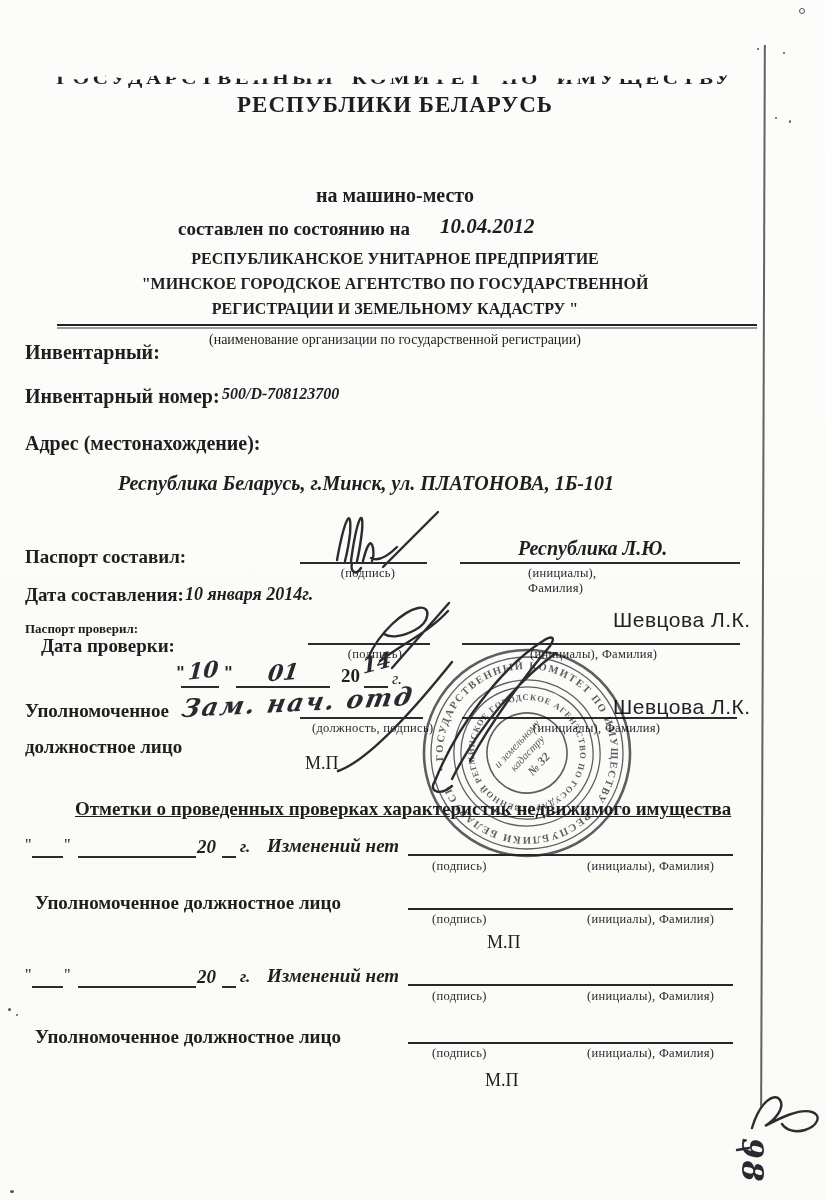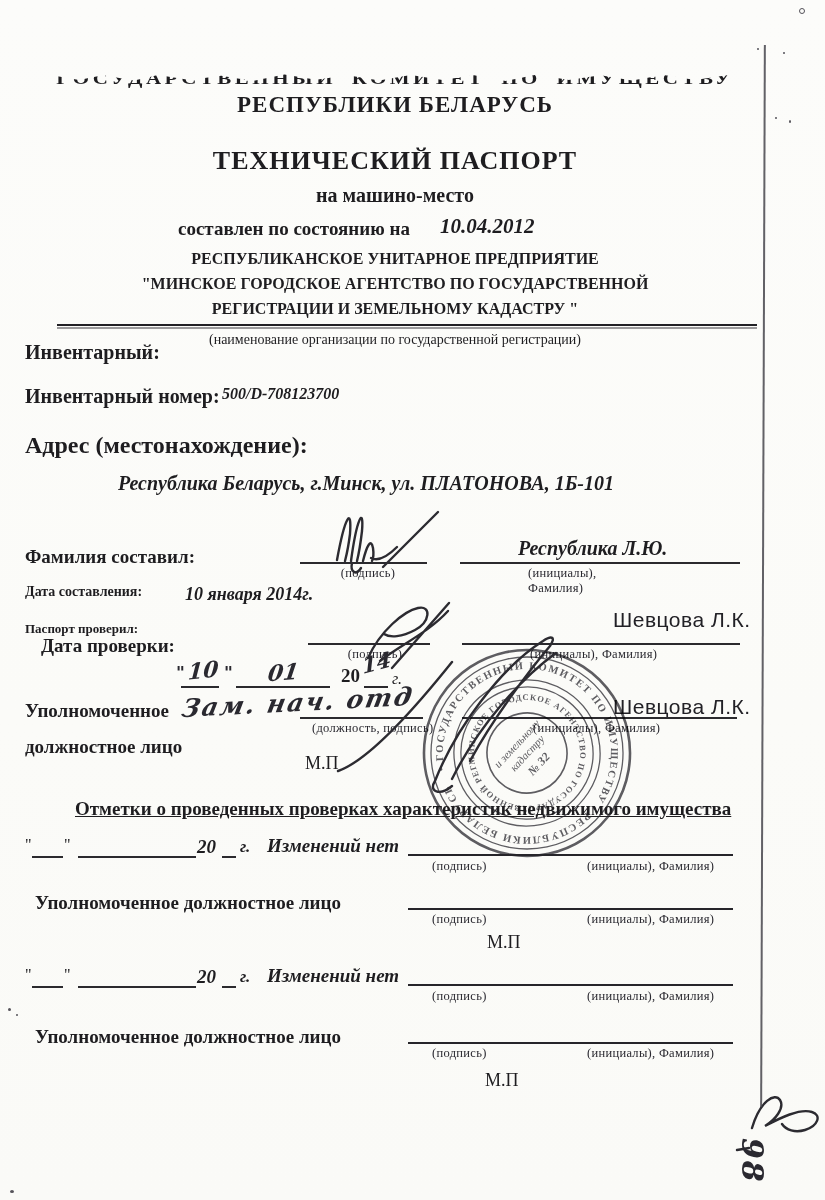--- a/index.html
+++ b/index.html
@@ -28,47 +28,46 @@
   svg text{font-family:"Liberation Serif",serif;}
   .stamp-svg{opacity:.82;mix-blend-mode:multiply;}
 </style>
 </head>
 <body>
 
 <div class="page">
 
   <div class="abs distressed ctr" style="top:66px;">ГОСУДАРСТВЕННЫЙ КОМИТЕТ ПО ИМУЩЕСТВУ</div>
   <div class="abs ctr b" style="top:92px;font-size:23px;letter-spacing:1px;">РЕСПУБЛИКИ БЕЛАРУСЬ</div>
-  <div class="abs ctr b" style="top:146px;font-size:26px;letter-spacing:1px;">ТЕХНИЧЕСКИЙ ПАСПОРТ</div>
   <div class="abs ctr b" style="top:184px;font-size:20px;">на машино-место</div>
 
   <div class="abs b" style="top:218px;left:178px;font-size:19px;">составлен по состоянию на</div>
   <div class="abs b i" style="top:214px;left:440px;font-size:21px;">10.04.2012</div>
   <div class="abs ctr b" style="top:250px;font-size:16px;">РЕСПУБЛИКАНСКОЕ УНИТАРНОЕ ПРЕДПРИЯТИЕ</div>
   <div class="abs ctr b" style="top:275px;font-size:16px;">"МИНСКОЕ ГОРОДСКОЕ АГЕНТСТВО ПО ГОСУДАРСТВЕННОЙ</div>
   <div class="abs ctr b" style="top:300px;font-size:16px;">РЕГИСТРАЦИИ И ЗЕМЕЛЬНОМУ КАДАСТРУ "</div>
   <div class="abs" style="top:324px;left:57px;width:700px;height:2px;background:#222126;box-shadow:0 3px 0 rgba(40,38,44,.45);"></div>
   <div class="abs ctr" style="top:332px;font-size:14px;">(наименование организации по государственной регистрации)</div>
 
   <div class="abs b" style="top:341px;left:25px;font-size:20px;">Инвентарный:</div>
 
   <div class="abs b" style="top:385px;left:25px;font-size:20px;">Инвентарный номер:</div>
   <div class="abs b i" style="top:385px;left:222px;font-size:16px;">500/D-708123700</div>
 
-  <div class="abs b" style="top:432px;left:25px;font-size:24px;">Адрес (местонахождение):</div>
+  <div class="abs b" style="top:432px;left:25px;font-size:20px;">Адрес (местонахождение):</div>
   <div class="abs b i" style="top:472px;left:118px;font-size:20px;">Республика Беларусь, г.Минск, ул. ПЛАТОНОВА, 1Б-101</div>
 
-  <div class="abs b" style="top:546px;left:25px;font-size:19px;">Фамилия составил:</div>
+  <div class="abs b" style="top:546px;left:25px;font-size:19px;">Паспорт составил:</div>
   <div class="abs ln" style="top:540px;left:300px;width:127px;height:22px;"></div>
   <div class="abs cap" style="top:566px;left:318px;width:100px;text-align:center;">(подпись)</div>
   <div class="abs b i" style="top:537px;left:518px;font-size:20px;">Республика Л.Ю.</div>
   <div class="abs ln" style="top:540px;left:460px;width:280px;height:22px;"></div>
   <div class="abs cap" style="top:566px;left:528px;width:110px;">(инициалы), Фамилия)</div>
 
-  <div class="abs b" style="top:584px;left:25px;font-size:14px;">Дата составления:</div>
+  <div class="abs b" style="top:584px;left:25px;font-size:19px;">Дата составления:</div>
   <div class="abs b i" style="top:584px;left:185px;font-size:18px;">10 января 2014г.</div>
 
   <div class="abs b" style="top:621px;left:25px;font-size:13px;">Паспорт проверил:</div>
   <div class="abs ln" style="top:621px;left:308px;width:122px;height:22px;"></div>
   <div class="abs cap" style="top:647px;left:325px;width:100px;text-align:center;">(подпись)</div>
   <div class="abs name-sans" style="top:608px;left:613px;font-size:21px;">Шевцова Л.К.</div>
   <div class="abs ln" style="top:621px;left:462px;width:278px;height:22px;"></div>
   <div class="abs cap" style="top:647px;left:530px;width:130px;">(инициалы), Фамилия)</div>
 
   <div class="abs b" style="top:635px;left:25px;font-size:19px;margin-left:16px;">Дата проверки:</div>

